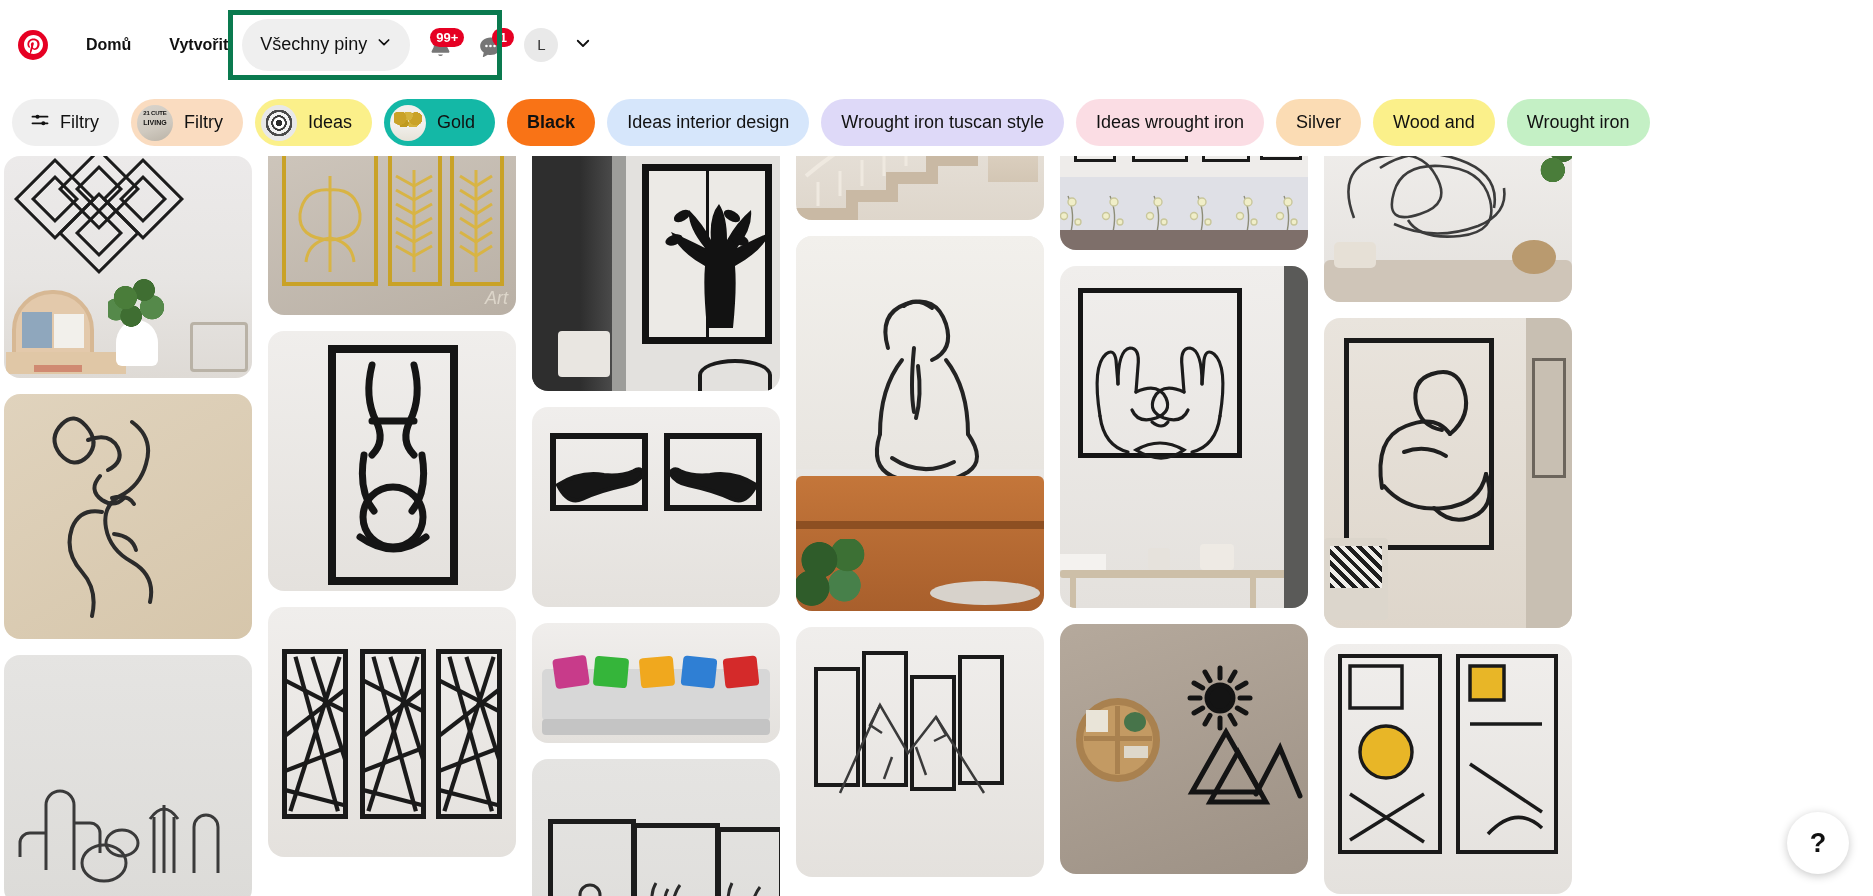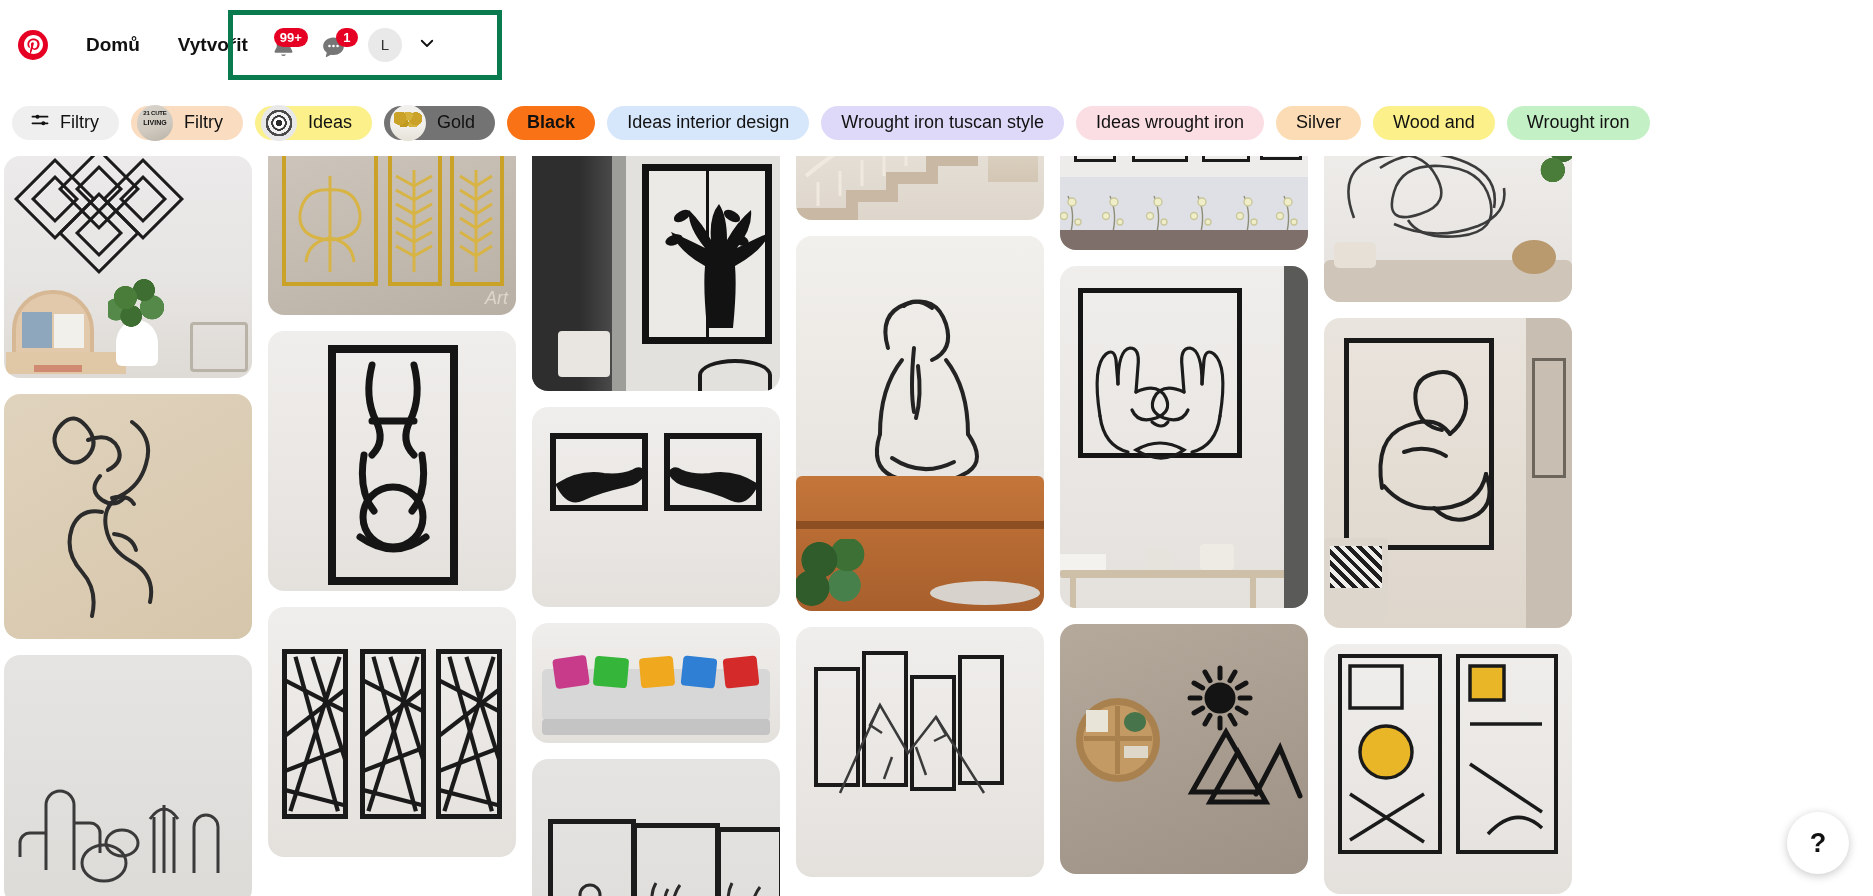--- a/index.html
+++ b/index.html
@@ -20,21 +20,21 @@
   }
   .pin-logo {
     width: 30px; height: 30px; margin-left: 18px;
     border-radius: 50%; background: #e60023;
     display: flex; align-items: center; justify-content: center;
     flex: 0 0 auto;
   }
   .pin-logo svg { display: block; }
 
   .nav-link {
-    font-size: 19px; font-weight: bold; color: #111;
+    font-size: 16px; font-weight: bold; color: #111;
     padding: 10px 14px; border-radius: 22px;
     white-space: nowrap; cursor: pointer;
   }
   .nav-domu { margin-left: 24px; }
   .nav-vytvorit { margin-left: 10px; }
 
   .search-wrap {
     position: relative;
     flex: 1 1 auto;
     margin-left: 31px; margin-right: 10px;
@@ -116,21 +116,21 @@
   .chipbar {
     position: absolute; top: 89px; left: 0;
     width: 1873px; height: 67px;
     background: #fff;
     display: flex; align-items: center;
     padding-left: 12px;
     overflow: hidden;
     z-index: 30;
   }
   .chip {
-    height: 34px; border-radius: 24px;
+    height: 47px; border-radius: 24px;
     display: flex; align-items: center;
     padding: 0 20px; margin-right: 12px;
     font-size: 18px; color: #111;
     white-space: nowrap; cursor: pointer;
     flex: 0 0 auto;
   }
   .chip.has-thumb { padding-left: 6px; }
   .chip-thumb {
     width: 36px; height: 36px; border-radius: 50%;
     margin-right: 11px; flex: 0 0 auto;
@@ -217,20 +217,28 @@
   <div class="pin-logo">
     <svg width="19" height="19" viewBox="0 0 24 24" fill="#fff">
       <path d="M12 0C5.37 0 0 5.37 0 12c0 5.08 3.16 9.42 7.62 11.17-.1-.95-.2-2.4.04-3.44.22-.93 1.4-5.94 1.4-5.94s-.36-.72-.36-1.78c0-1.67.97-2.92 2.17-2.92 1.02 0 1.52.77 1.52 1.69 0 1.03-.66 2.57-1 4-.28 1.2.6 2.17 1.78 2.17 2.14 0 3.78-2.25 3.78-5.5 0-2.88-2.07-4.89-5.02-4.89-3.42 0-5.43 2.56-5.43 5.21 0 1.03.4 2.14.9 2.74.1.12.11.22.08.34l-.33 1.37c-.05.22-.17.27-.4.16-1.5-.7-2.43-2.89-2.43-4.65 0-3.79 2.75-7.26 7.93-7.26 4.16 0 7.4 2.97 7.4 6.93 0 4.14-2.61 7.47-6.23 7.47-1.22 0-2.36-.63-2.75-1.38l-.75 2.85c-.27 1.04-1 2.35-1.49 3.15C9.57 23.81 10.76 24 12 24c6.63 0 12-5.37 12-12S18.63 0 12 0z"></path>
     </svg>
   </div>
 
   <div class="nav-link nav-domu">Domů</div>
   <div class="nav-link nav-vytvorit">Vytvořit</div>
 
 
+  <div class="pin-filter">
+    <span>Všechny piny</span>
+    <span>
+      <svg width="16" height="16" viewBox="0 0 24 24" fill="none" stroke="#111" stroke-width="2.6" stroke-linecap="round" stroke-linejoin="round">
+        <polyline points="5,9 12,16 19,9"></polyline>
+      </svg>
+    </span>
+  </div>
 
   <div class="icon-btn">
     <span>
       <svg width="27" height="27" viewBox="0 0 24 24" fill="#767676">
         <path d="M12 2a6 6 0 0 0-6 6v3.6L4.2 15.2A1 1 0 0 0 5.1 16.7h13.8a1 1 0 0 0 .9-1.5L18 11.6V8a6 6 0 0 0-6-6z"></path>
         <path d="M9.8 18.2a2.4 2.4 0 0 0 4.4 0z"></path>
       </svg>
     </span>
     <span class="badge">99+</span>
   </div>
@@ -271,21 +279,21 @@
       </svg>
     </span>
     <span>Filtry</span>
   </div>
   <div id="chips-host" style="display:contents"><div class="chip has-thumb" style="background: rgb(250, 220, 192);">
         <div class="chip-thumb th-21cute"></div>
         <span>Filtry</span>
       </div><div class="chip has-thumb" style="background: rgb(251, 240, 138);">
         <div class="chip-thumb th-flower"></div>
         <span>Ideas</span>
-      </div><div class="chip has-thumb" style="background: #737373;">
+      </div><div class="chip has-thumb" style="background: #14b8a6;">
         <div class="chip-thumb th-gold"></div>
         <span>Gold</span>
       </div><div class="chip" style="background: #f97316; font-weight: bold;">
         <span>Black</span>
       </div><div class="chip" style="background: rgb(214, 230, 251);">
         <span>Ideas interior design</span>
       </div><div class="chip" style="background: rgb(222, 217, 248);">
         <span>Wrought iron tuscan style</span>
       </div><div class="chip" style="background: rgb(251, 221, 228);">
         <span>Ideas wrought iron</span>

